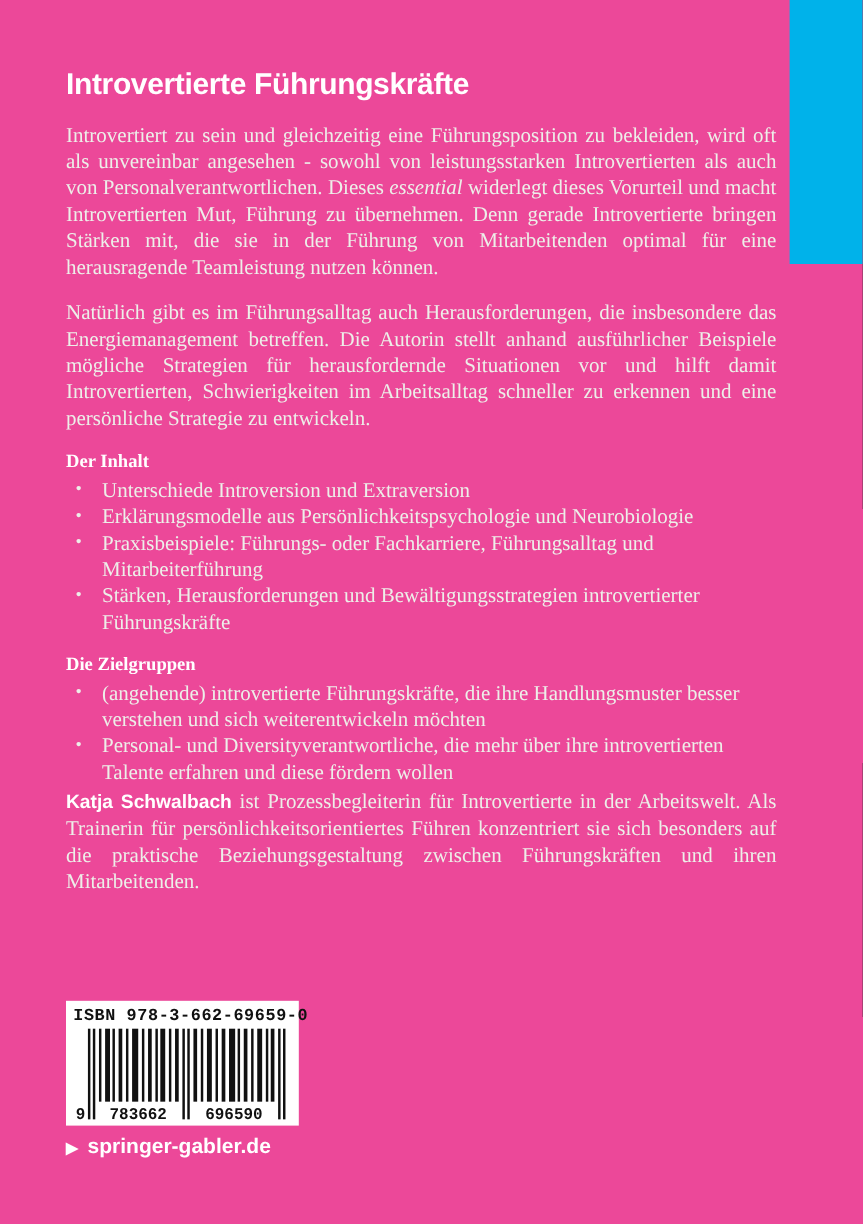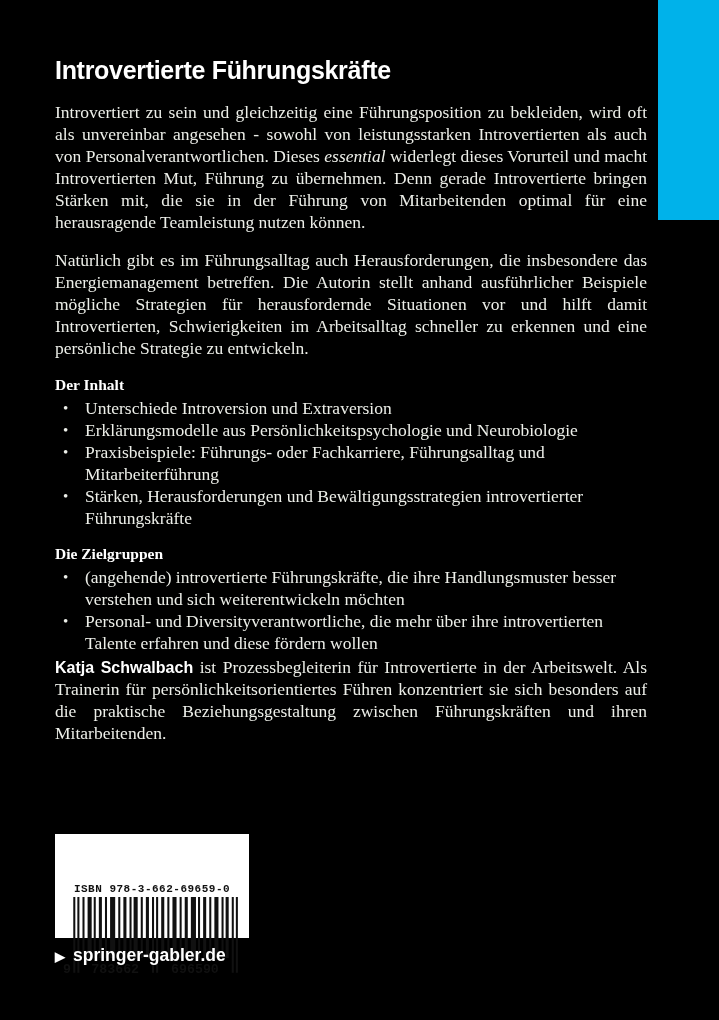--- a/index.html
+++ b/index.html
@@ -1,18 +1,18 @@
 <!DOCTYPE html>
 <html><head>
 <meta charset="utf-8">
 <style>
   html,body{margin:0;padding:0;background:#333;}
   .page{
     position:relative;width:719px;height:1020px;overflow:hidden;
-    background:#000000;
+    background:#ec4899;
     font-family:"Liberation Serif", serif;
   }
   .series-tab{
     position:absolute;top:0;right:0;width:61px;height:220px;
     background:#00b2ea;
   }
   .content{
     position:absolute;left:55px;top:0;width:592px;color:#edefe9;
   }
   .book-title{
@@ -48,22 +48,22 @@
   .author-name{
     font-family:"Liberation Sans", sans-serif;
     font-weight:bold;font-size:16px;color:#ffffff;
   }
   .barcode-box{
     position:absolute;left:55px;top:834px;width:194px;height:104px;
     background:#ffffff;box-sizing:border-box;padding:5px 6px 0 6px;
   }
   .isbn-line{
     font-family:"Liberation Mono", monospace;
-    font-size:11px;font-weight:bold;letter-spacing:0.5px;
-    color:#111111;text-align:center;white-space:nowrap;margin-top:44px;
+    font-size:14px;font-weight:bold;letter-spacing:0.5px;
+    color:#111111;white-space:nowrap;
   }
   .bars{display:block;margin-top:2px;width:182px;height:80px;}
   .bars rect{fill:#111111;}
   .bars text{
     font-family:"Liberation Mono", monospace;
     font-size:13px;font-weight:bold;fill:#111111;
   }
   .footer-link{
     position:absolute;left:55px;top:945px;
     font-family:"Liberation Sans", sans-serif;

